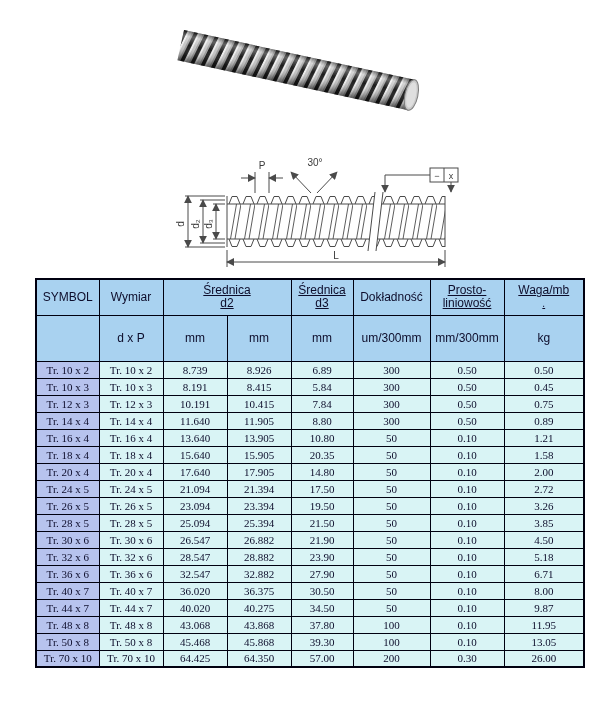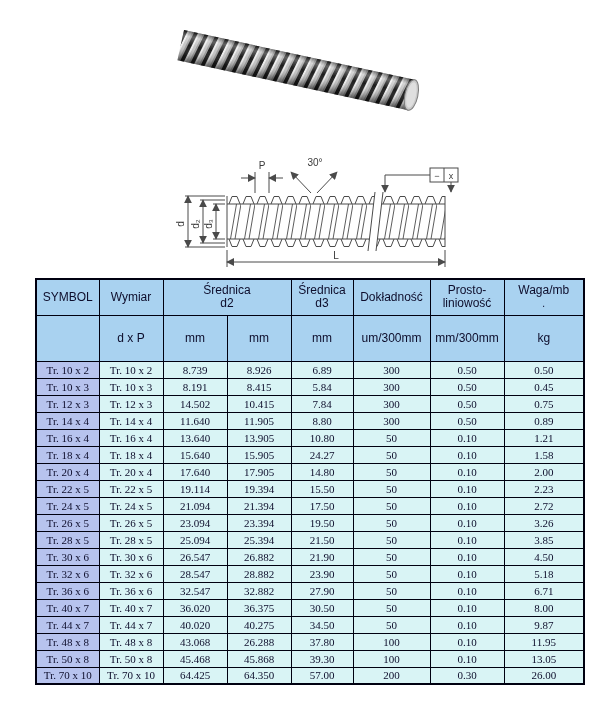--- a/index.html
+++ b/index.html
@@ -34,21 +34,21 @@
     text-align: center; vertical-align: middle;
     padding: 0; overflow: hidden; white-space: nowrap;
     font-weight: normal;
   }
   thead th { background: var(--header-bg); font-size: 12px; }
   tr.hrow1 { height: 36px; padding-left: 32px; }
   tr.hrow2 { height: 46px; }
   tbody tr { height: 17px; font-family: Liberation Serif, serif; }
   tbody td { background: var(--cell-bg); }
   tbody td.sym { background: var(--symbol-bg); }
-  .two-line span { display: block; line-height: 13px; }
+  .two-line span { display: block; line-height: 13px; text-decoration: underline; }
   .dot-line { display: block; line-height: 9px; font-size: 10px; }
   svg text { font-family: "Liberation Sans", sans-serif; fill: #3a3a3a; }
 </style>
 </head>
 <body>
 
 <div class="photo-wrap">
   <svg width="312" height="140" viewBox="0 0 312 140">
     <defs>
       <pattern id="coil" width="10.5" height="31" patternUnits="userSpaceOnUse" patternTransform="skewX(-14)">
@@ -213,21 +213,21 @@
         <td>8.191</td>
         <td>8.415</td>
         <td>5.84</td>
         <td>300</td>
         <td>0.50</td>
         <td>0.45</td>
       </tr>
       <tr>
         <td class="sym">Tr. 12 x 3</td>
         <td>Tr. 12 x 3</td>
-        <td>14.502</td>
+        <td>10.191</td>
         <td>10.415</td>
         <td>7.84</td>
         <td>300</td>
         <td>0.50</td>
         <td>0.75</td>
       </tr>
       <tr>
         <td class="sym">Tr. 14 x 4</td>
         <td>Tr. 14 x 4</td>
         <td>11.640</td>
@@ -245,46 +245,36 @@
         <td>10.80</td>
         <td>50</td>
         <td>0.10</td>
         <td>1.21</td>
       </tr>
       <tr>
         <td class="sym">Tr. 18 x 4</td>
         <td>Tr. 18 x 4</td>
         <td>15.640</td>
         <td>15.905</td>
-        <td>24.27</td>
+        <td>20.35</td>
         <td>50</td>
         <td>0.10</td>
         <td>1.58</td>
       </tr>
       <tr>
         <td class="sym">Tr. 20 x 4</td>
         <td>Tr. 20 x 4</td>
         <td>17.640</td>
         <td>17.905</td>
         <td>14.80</td>
         <td>50</td>
         <td>0.10</td>
         <td>2.00</td>
       </tr>
       <tr>
-        <td class="sym">Tr. 22 x 5</td>
-        <td>Tr. 22 x 5</td>
-        <td>19.114</td>
-        <td>19.394</td>
-        <td>15.50</td>
-        <td>50</td>
-        <td>0.10</td>
-        <td>2.23</td>
-      </tr>
-      <tr>
         <td class="sym">Tr. 24 x 5</td>
         <td>Tr. 24 x 5</td>
         <td>21.094</td>
         <td>21.394</td>
         <td>17.50</td>
         <td>50</td>
         <td>0.10</td>
         <td>2.72</td>
       </tr>
       <tr>
@@ -354,21 +344,21 @@
         <td>40.275</td>
         <td>34.50</td>
         <td>50</td>
         <td>0.10</td>
         <td>9.87</td>
       </tr>
       <tr>
         <td class="sym">Tr. 48 x 8</td>
         <td>Tr. 48 x 8</td>
         <td>43.068</td>
-        <td>26.288</td>
+        <td>43.868</td>
         <td>37.80</td>
         <td>100</td>
         <td>0.10</td>
         <td>11.95</td>
       </tr>
       <tr>
         <td class="sym">Tr. 50 x 8</td>
         <td>Tr. 50 x 8</td>
         <td>45.468</td>
         <td>45.868</td>

